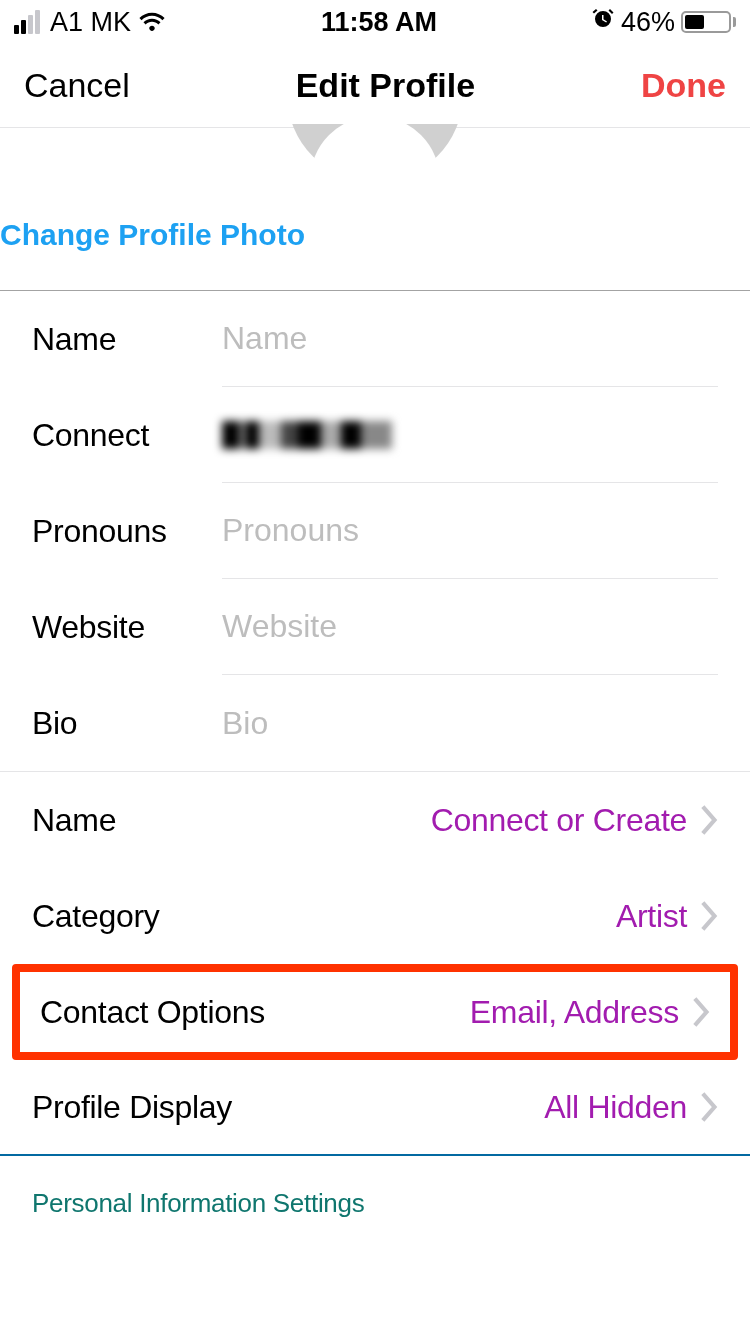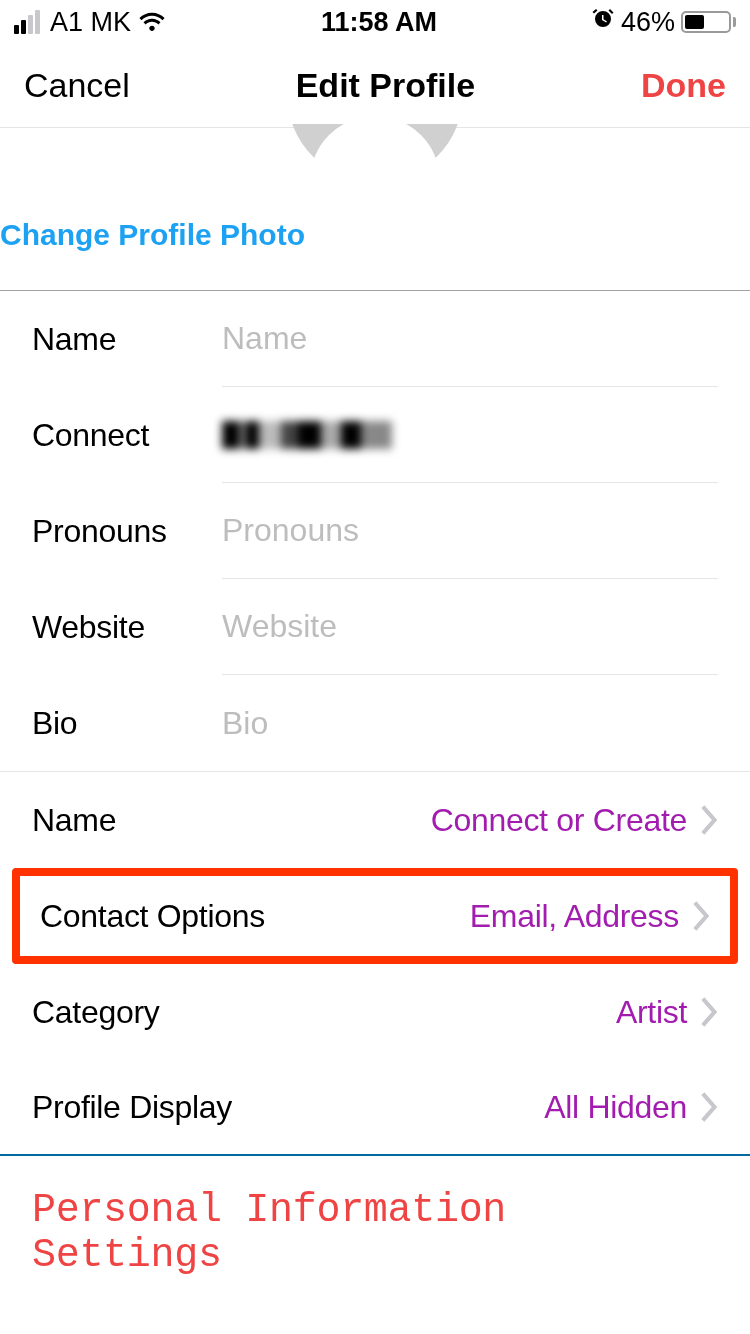--- a/index.html
+++ b/index.html
@@ -118,21 +118,21 @@
     .chevron svg { width: 17px; height: 30px; display:block; }
     .highlighted {
       border: 8px solid #ff3200;
       border-radius: 4px;
       margin: 0 12px;
       padding: 0 20px;
     }
     .bottom-border { border-bottom: 2px solid #0369a1; }
 
     
-    .link-row { padding: 32px 32px 0; font-size: 40px; color: #ef4444; font-weight: 500; letter-spacing: -0.3px; font-family: Liberation Mono, monospace;}
+    .link-row { padding: 32px 32px 0; font-size: 26px; color: #0f766e; font-weight: 500; letter-spacing: -0.3px;}
   </style>
 </head>
 <body>
 
 <div class="status-bar">
   <div class="status-left">
     <div class="signal-bars">
       <span></span>
         <span></span>
         <span></span>
@@ -216,40 +216,40 @@
   <div class="list-row">
     <div class="list-label">Name</div>
     <div class="list-value">Connect or Create</div>
     <div class="chevron">
         <svg viewBox="0 0 10 18">
           <path fill="none" stroke="#c7c7cc" stroke-width="2.5" d="M1 1l7 8-7 8"></path>
         </svg>
       </div>
   </div>
 
+  <div class="list-row">
+    <div class="list-label">Category</div>
+    <div class="list-value">Artist</div>
+    <div class="chevron">
+        <svg viewBox="0 0 10 18">
+          <path fill="none" stroke="#c7c7cc" stroke-width="2.5" d="M1 1l7 8-7 8"></path>
+        </svg>
+      </div>
+  </div>
+
   <div class="list-row highlighted">
     <div class="list-label">Contact Options</div>
     <div class="list-value">Email, Address</div>
     <div class="chevron">
         <svg viewBox="0 0 10 18">
           <path fill="none" stroke="#c7c7cc" stroke-width="2.5" d="M1 1l7 8-7 8"></path>
         </svg>
       </div>
   </div>
 
-  <div class="list-row">
-    <div class="list-label">Category</div>
-    <div class="list-value">Artist</div>
-    <div class="chevron">
-        <svg viewBox="0 0 10 18">
-          <path fill="none" stroke="#c7c7cc" stroke-width="2.5" d="M1 1l7 8-7 8"></path>
-        </svg>
-      </div>
-  </div>
-
   <div class="list-row bottom-border">
     <div class="list-label">Profile Display</div>
     <div class="list-value">All Hidden</div>
     <div class="chevron">
         <svg viewBox="0 0 10 18">
           <path fill="none" stroke="#c7c7cc" stroke-width="2.5" d="M1 1l7 8-7 8"></path>
         </svg>
       </div>
   </div>
 </div>

